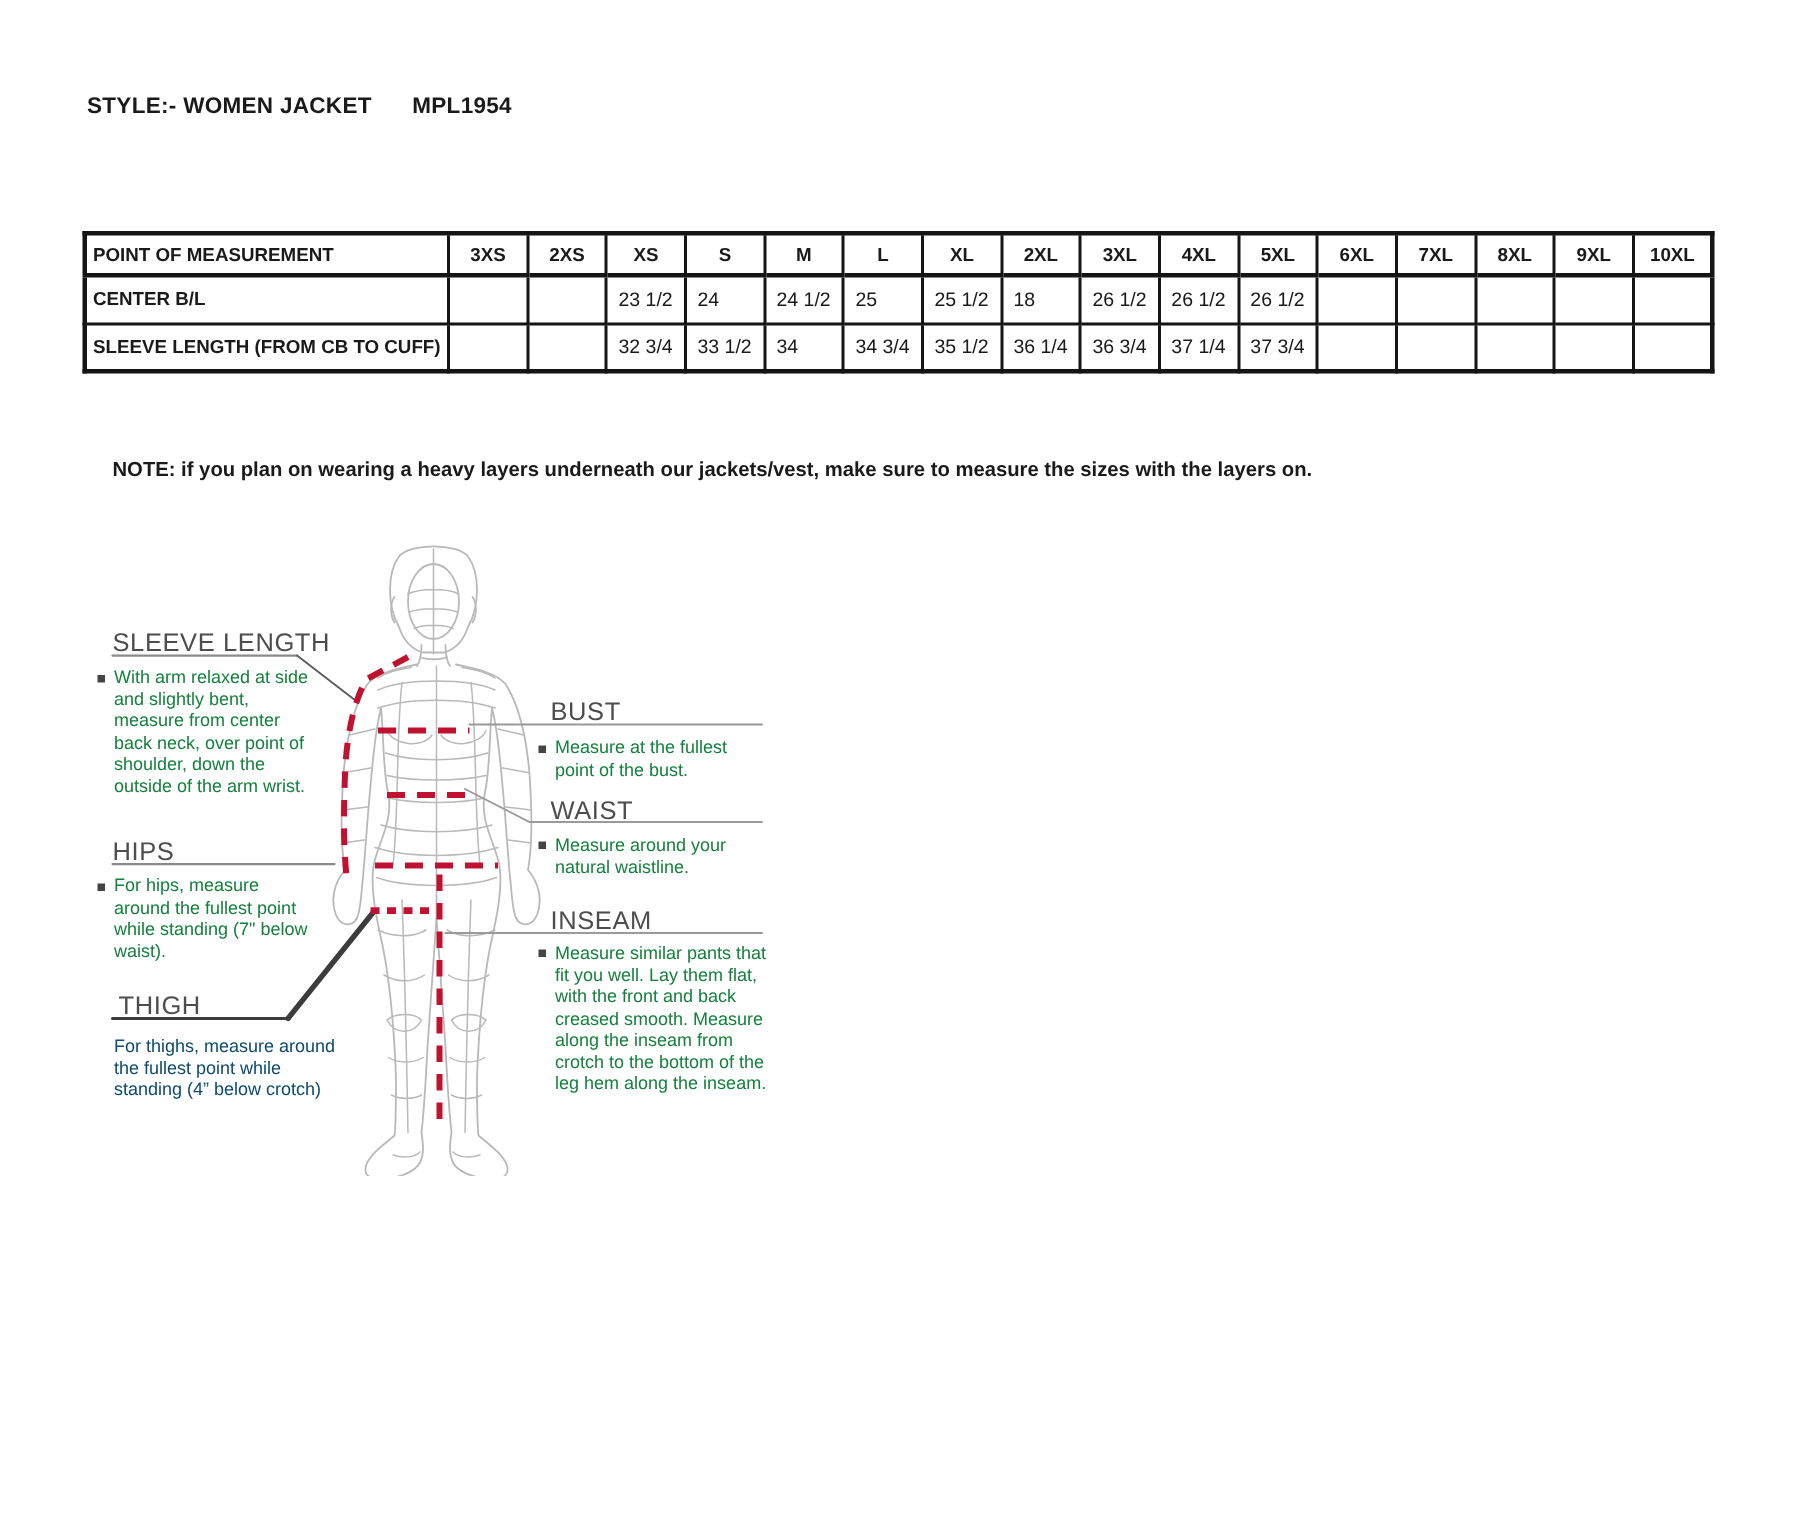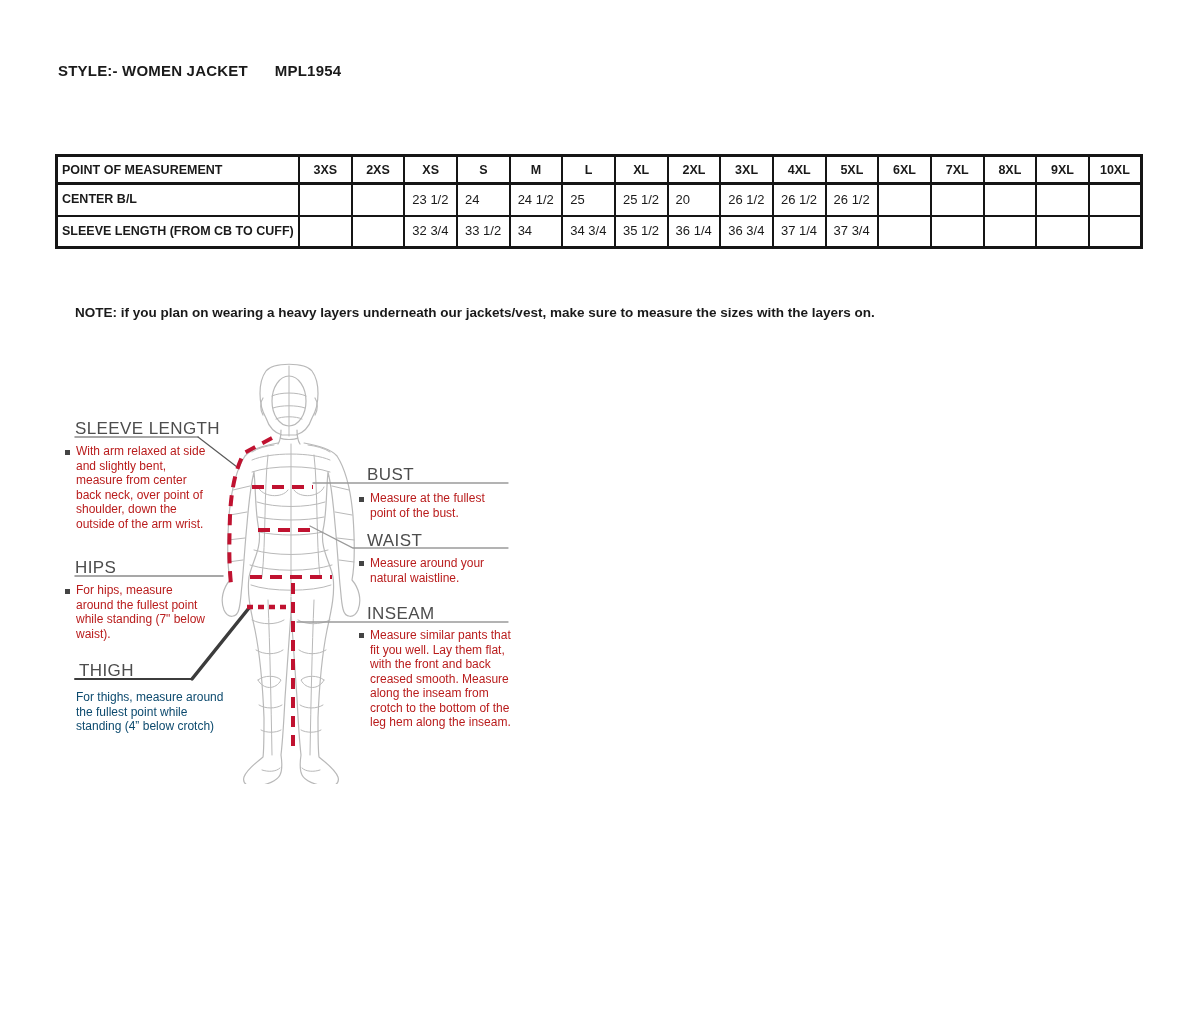--- a/index.html
+++ b/index.html
@@ -19,21 +19,21 @@
   .size-table th,.size-table td{border:2px solid #151515;overflow:hidden;white-space:nowrap;}
   .size-table thead th{height:23px;font-size:12.5px;font-weight:bold;text-align:center;border-bottom:3px solid #151515;}
   .size-table thead th.col-label{text-align:left;padding-left:4px;}
   .size-table tbody tr{height:32px;}
   .size-table tbody td{font-size:13px;text-align:left;padding-left:7px;padding-bottom:2px;vertical-align:middle;}
   .size-table tbody td.col-label{font-size:12.5px;font-weight:bold;padding-left:4px;}
 
   .diagram-svg{position:absolute;left:0;top:0;width:1200px;height:1026px;}
 
   .dg-head{position:absolute;font-size:17px;font-weight:normal;color:#4d4d4d;letter-spacing:0.4px;white-space:nowrap;text-align:center;}
-  .dg-desc{position:absolute;font-size:12px;line-height:14.5px;color:#b91c1c;}
+  .dg-desc{position:absolute;font-size:12px;line-height:14.5px;color:#15803d;}
   .dg-desc.dark{color:#0c4a6e;}
   .bullet{position:absolute;width:5px;height:5px;background:#444444;}
 </style>
 </head>
 <body>
 
 <div class="page">
 
   <div class="doc-title">
     <span>STYLE:- WOMEN JACKET</span><span class="code">MPL1954</span>
@@ -64,21 +64,21 @@
     <tbody>
         <tr>
           <td class="col-label">CENTER B/L</td>
           <td></td>
           <td></td>
           <td>23 1/2</td>
           <td>24</td>
           <td>24 1/2</td>
           <td>25</td>
           <td>25 1/2</td>
-          <td>20</td>
+          <td>18</td>
           <td>26 1/2</td>
           <td>26 1/2</td>
           <td>26 1/2</td>
           <td></td>
           <td></td>
           <td></td>
           <td></td>
           <td></td>
         </tr>
         <tr>

